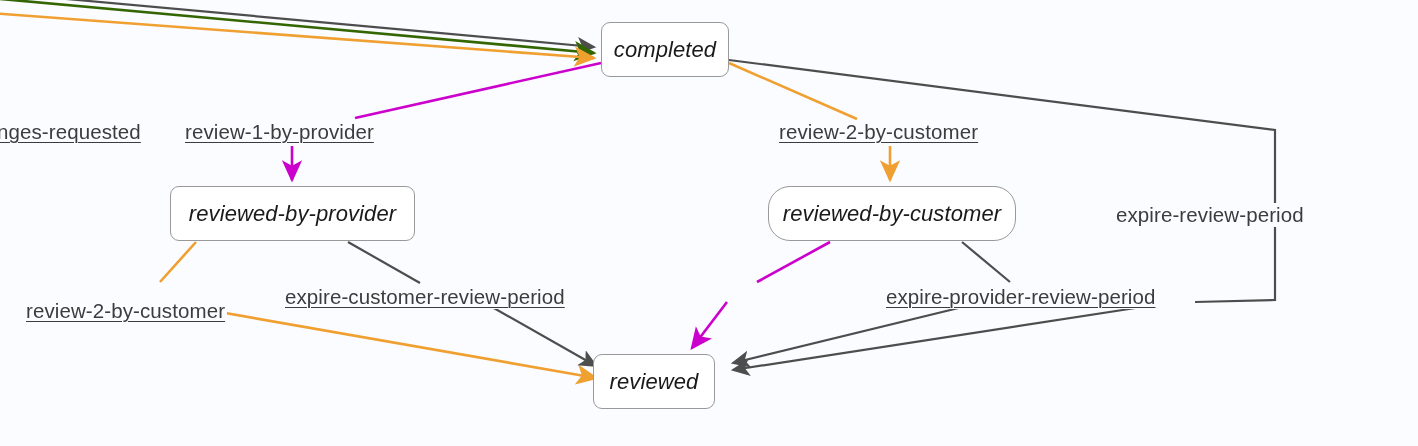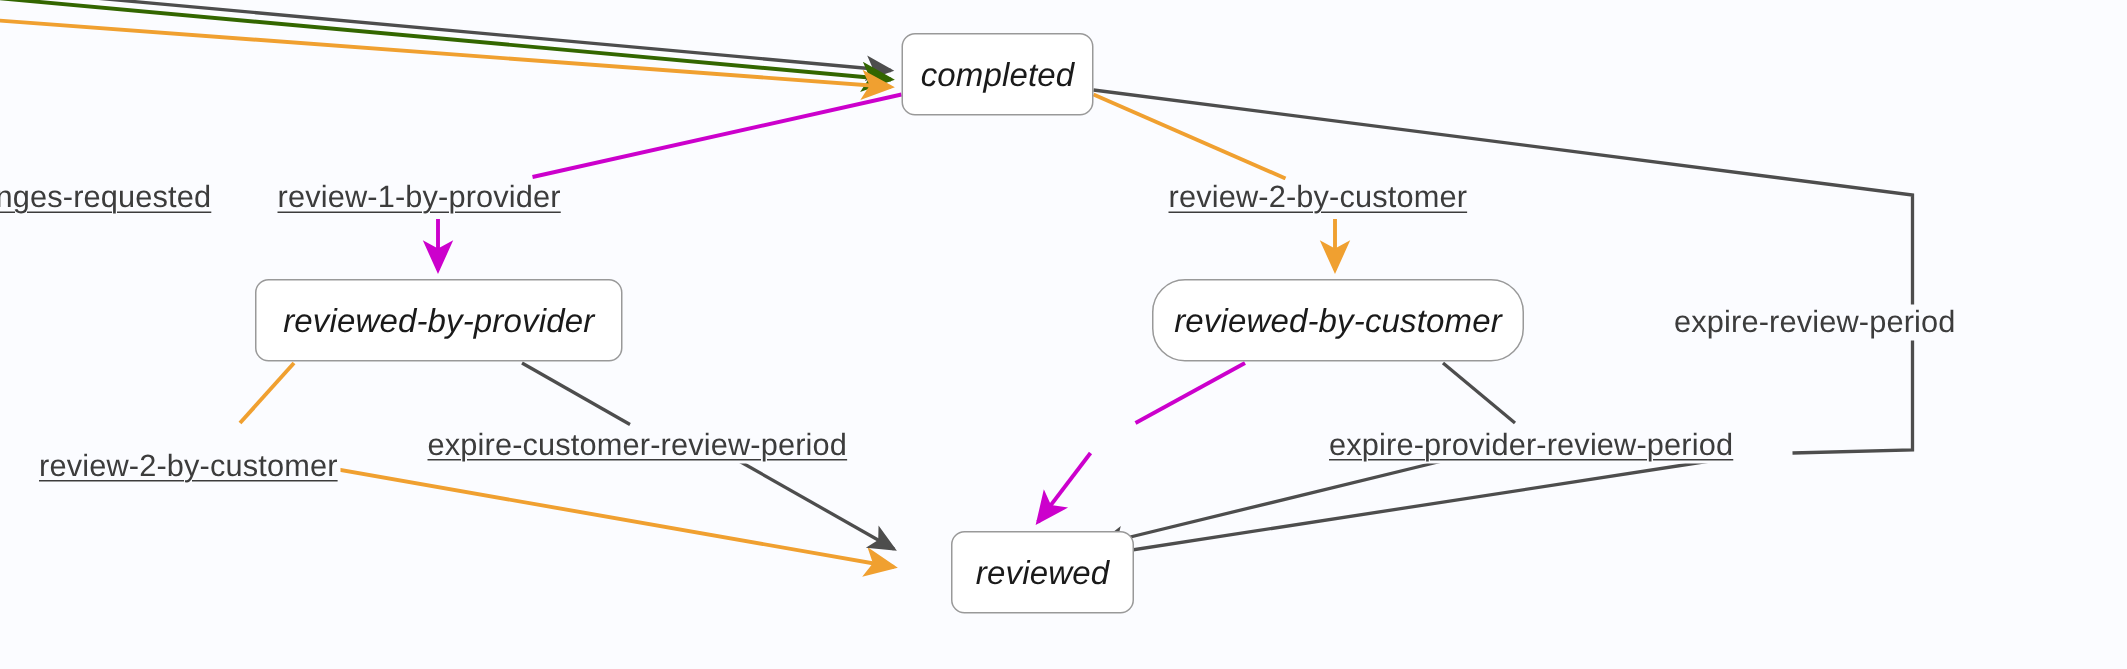--- a/index.html
+++ b/index.html
@@ -112,21 +112,21 @@
   </div>
 
   <div class="node" style="left:170px; top:186px; width:245px; height:55px;text-align:center;">
     <span class="node-label">reviewed-by-provider</span>
   </div>
 
   <div class="node" style="left:768px; top:186px; width:248px; height:55px;border-radius:22px;">
     <span class="node-label">reviewed-by-customer</span>
   </div>
 
-  <div class="node" style="left:634px; top:354px; width:122px; height:55px;">
+  <div class="node" style="left:593px; top:354px; width:122px; height:55px;">
     <span class="node-label">reviewed</span>
   </div>
 
   <div class="edge-label underlined" style="left:-5px; top:120px;">nges-requested</div>
 
   <div class="edge-label underlined" style="left:183px; top:120px;">review-1-by-provider</div>
 
   <div class="edge-label underlined" style="left:777px; top:120px;">review-2-by-customer</div>
 
   <div class="edge-label" style="left:1114px; top:203px;">expire-review-period</div>

